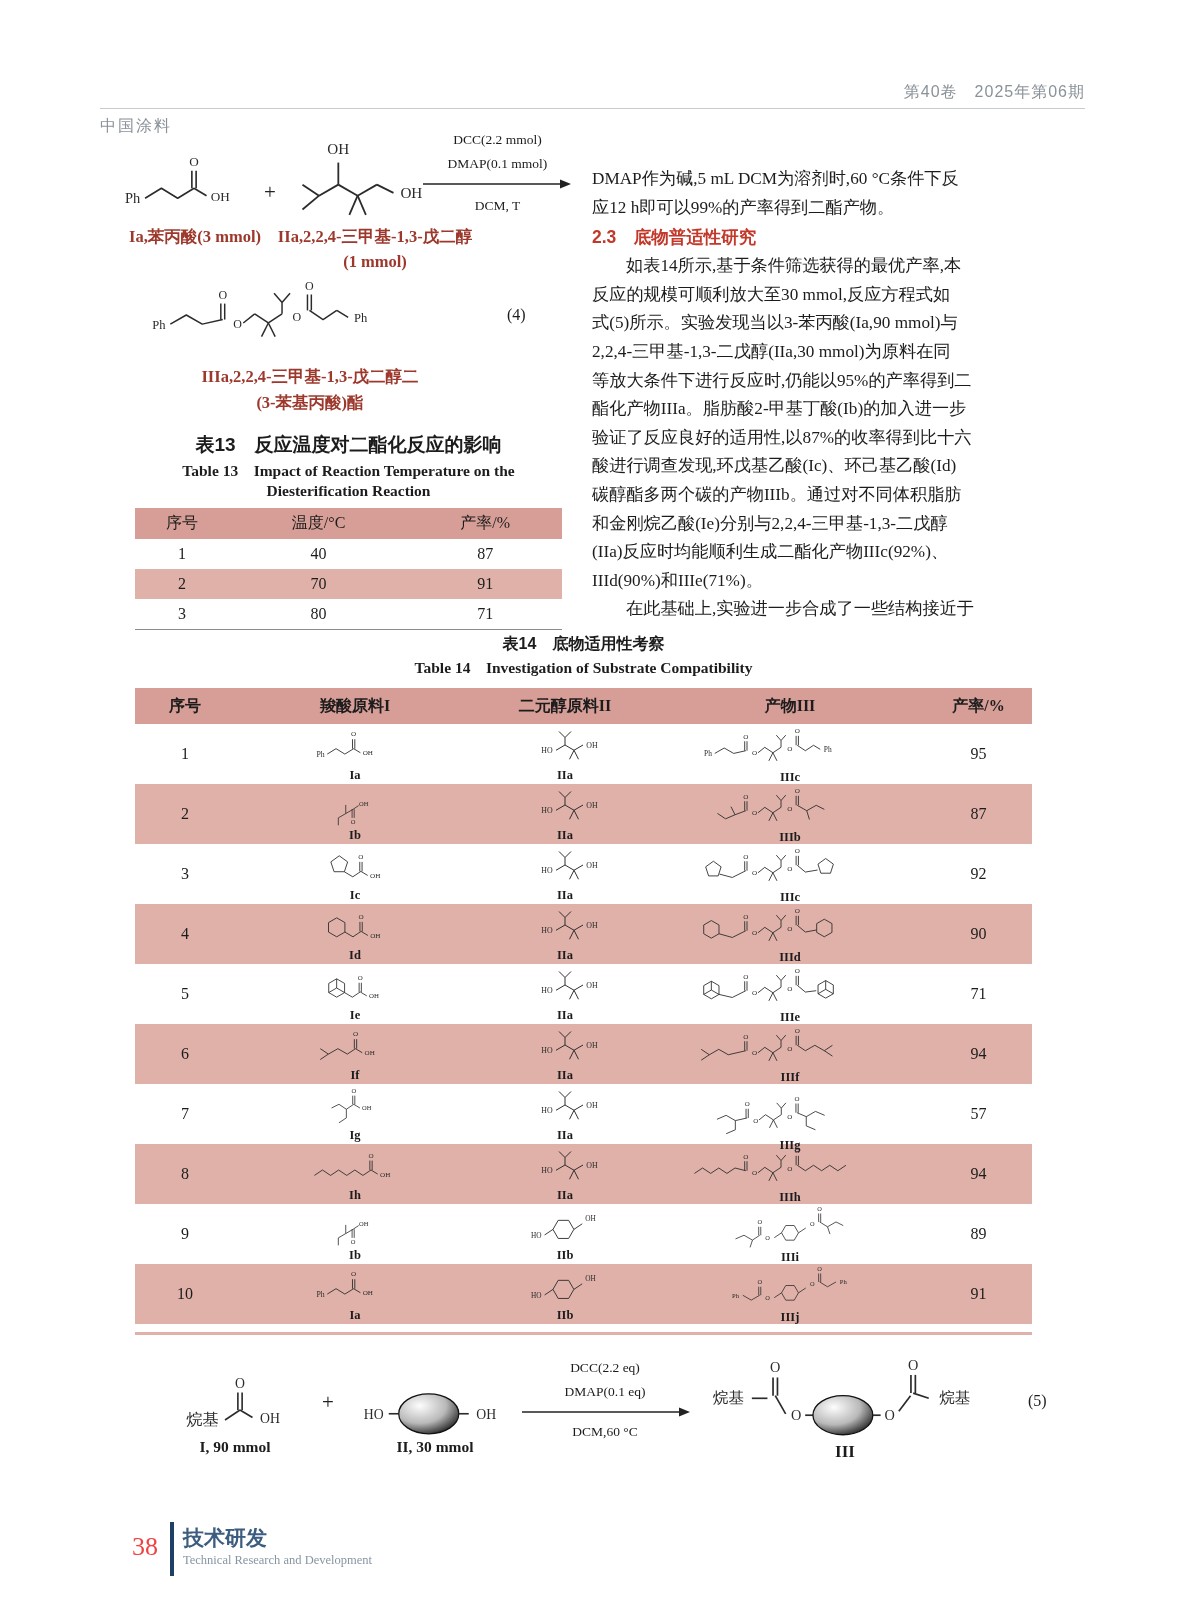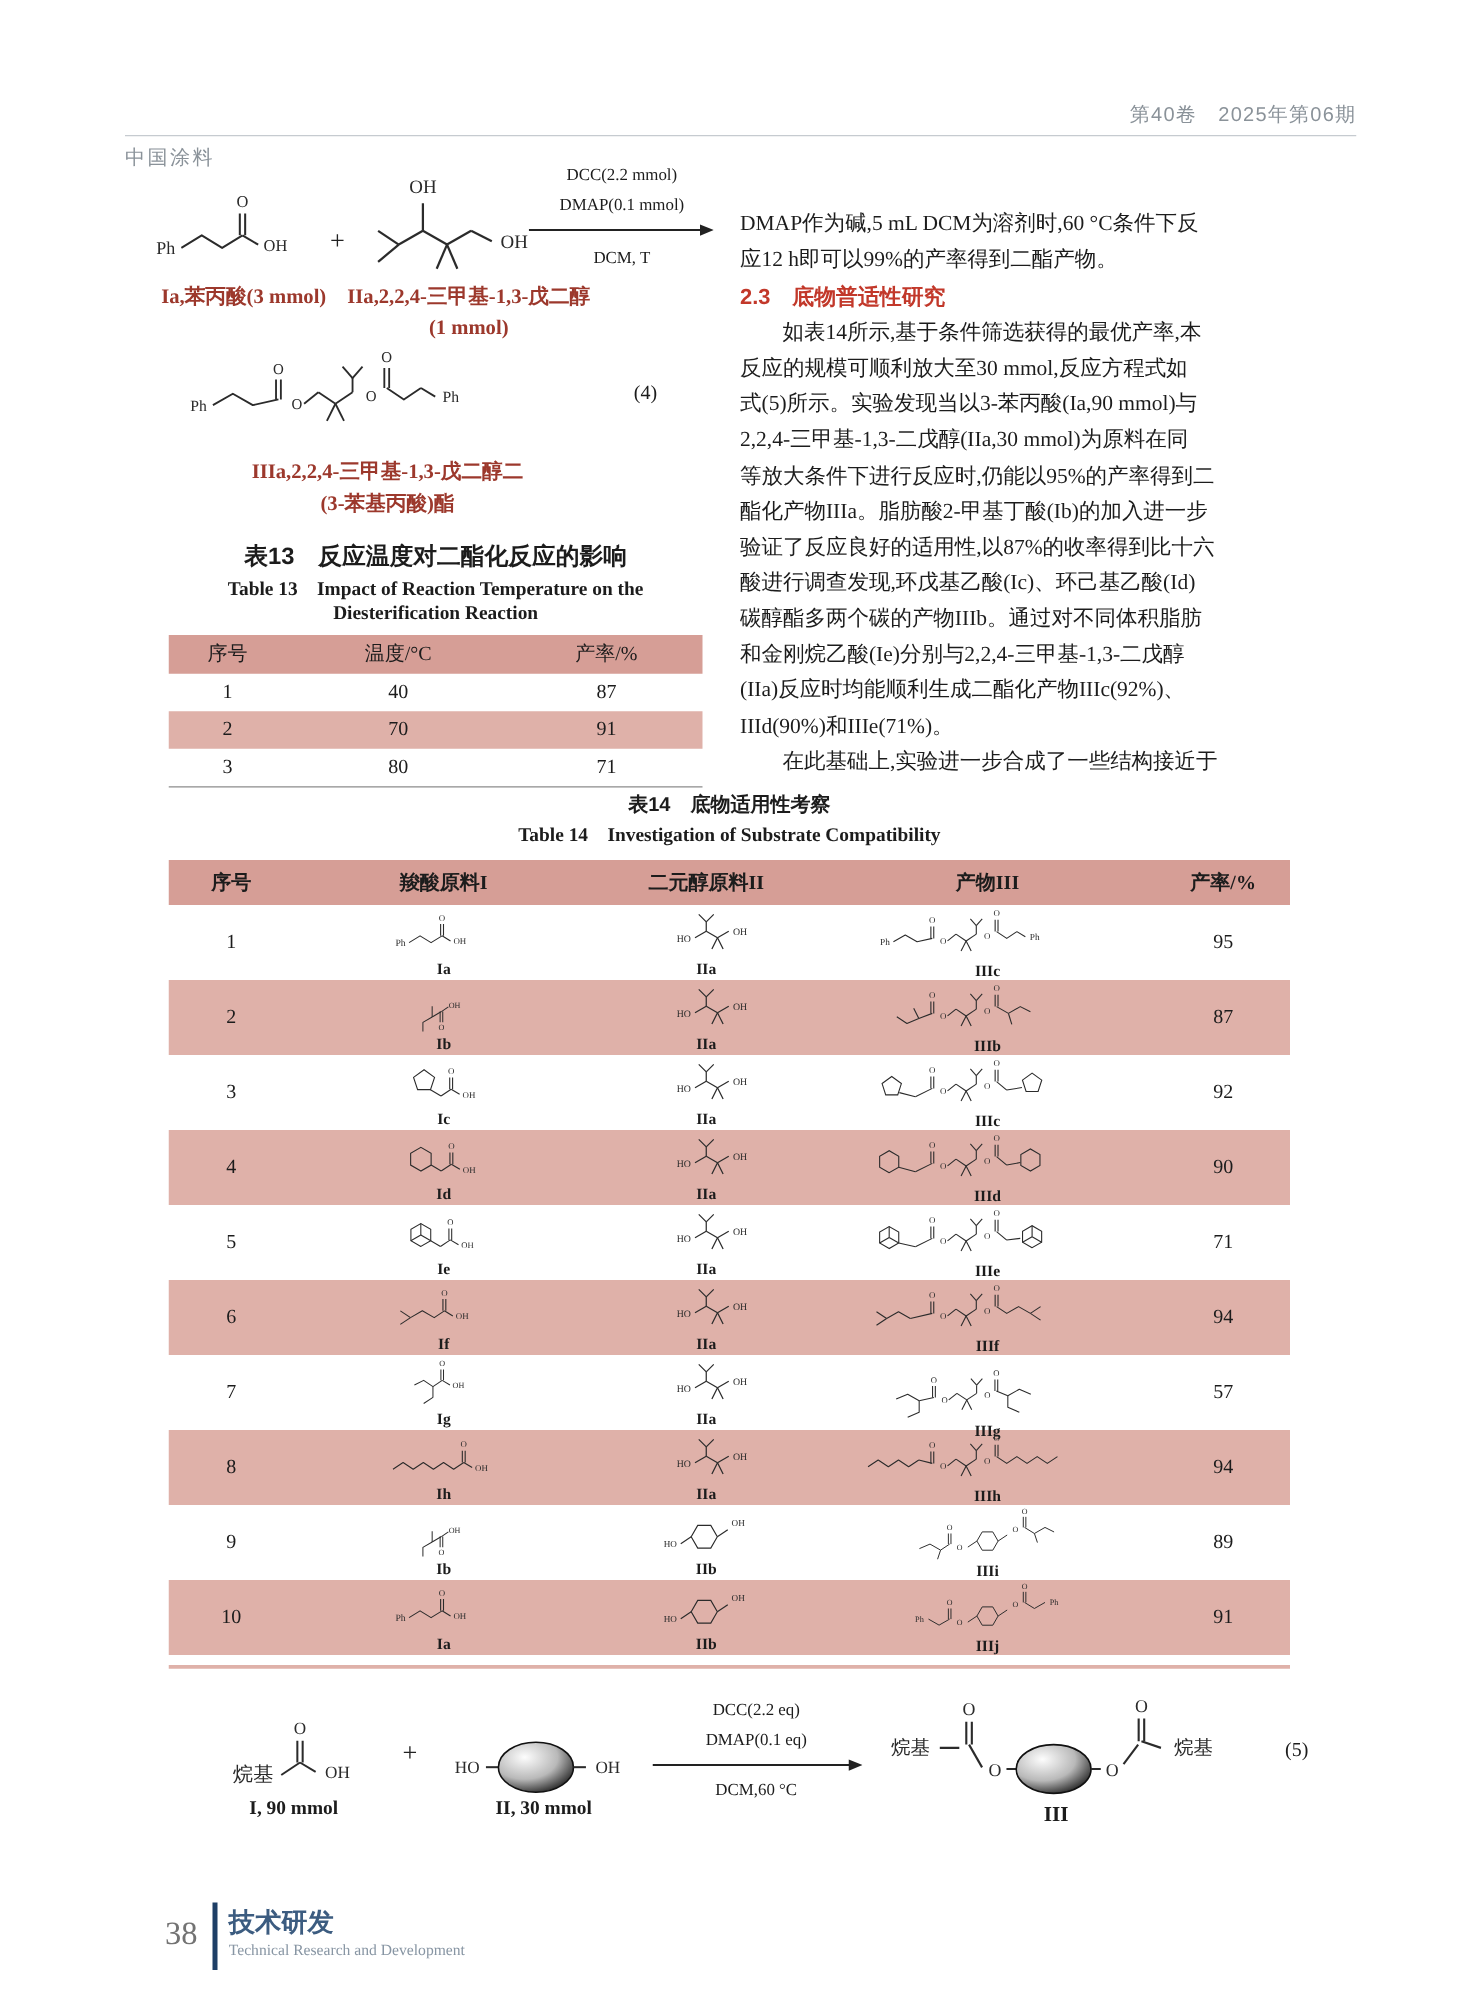--- a/index.html
+++ b/index.html
@@ -23,21 +23,21 @@
   .tbl-title-zh{font-family:"Liberation Sans","DejaVu Sans",sans-serif;font-weight:bold;font-size:19px;text-align:center;}
   .tbl-title-en{font-weight:bold;font-size:15.5px;text-align:center;}
   .trow{display:flex;align-items:center;}
   .tcell{display:flex;align-items:center;justify-content:center;text-align:center;font-size:16px;}
   .hdr{background:#d69e96;}
   .pinkrow{background:#dfb1a9;}
   .struct{display:flex;flex-direction:column;align-items:center;justify-content:center;}
   .slabel{font-weight:bold;font-size:12.5px;line-height:13px;}
   .pinkline{background:#dfb1a9;height:3px;}
   
-  .foot-num{font-size:26px;color:#737373;}
+  .foot-num{font-size:26px;color:#ef4444;}
   .foot-bar{width:4px;background:#1e3f66;}
   .foot-zh{font-family:"Liberation Sans","DejaVu Sans",sans-serif;font-weight:bold;font-size:21px;color:#3c5c80;}
   .foot-en{font-size:12.5px;color:#8795a3;}
   svg{display:block;}
 </style>
 </head>
 <body>
 
 <div class="abs pg-head" style="left:100px;top:82px;margin-top:34px;">中国涂料</div>
 <div class="abs pg-head" style="right:102px;top:82px;letter-spacing:1px;">第40卷　2025年第06期</div>

